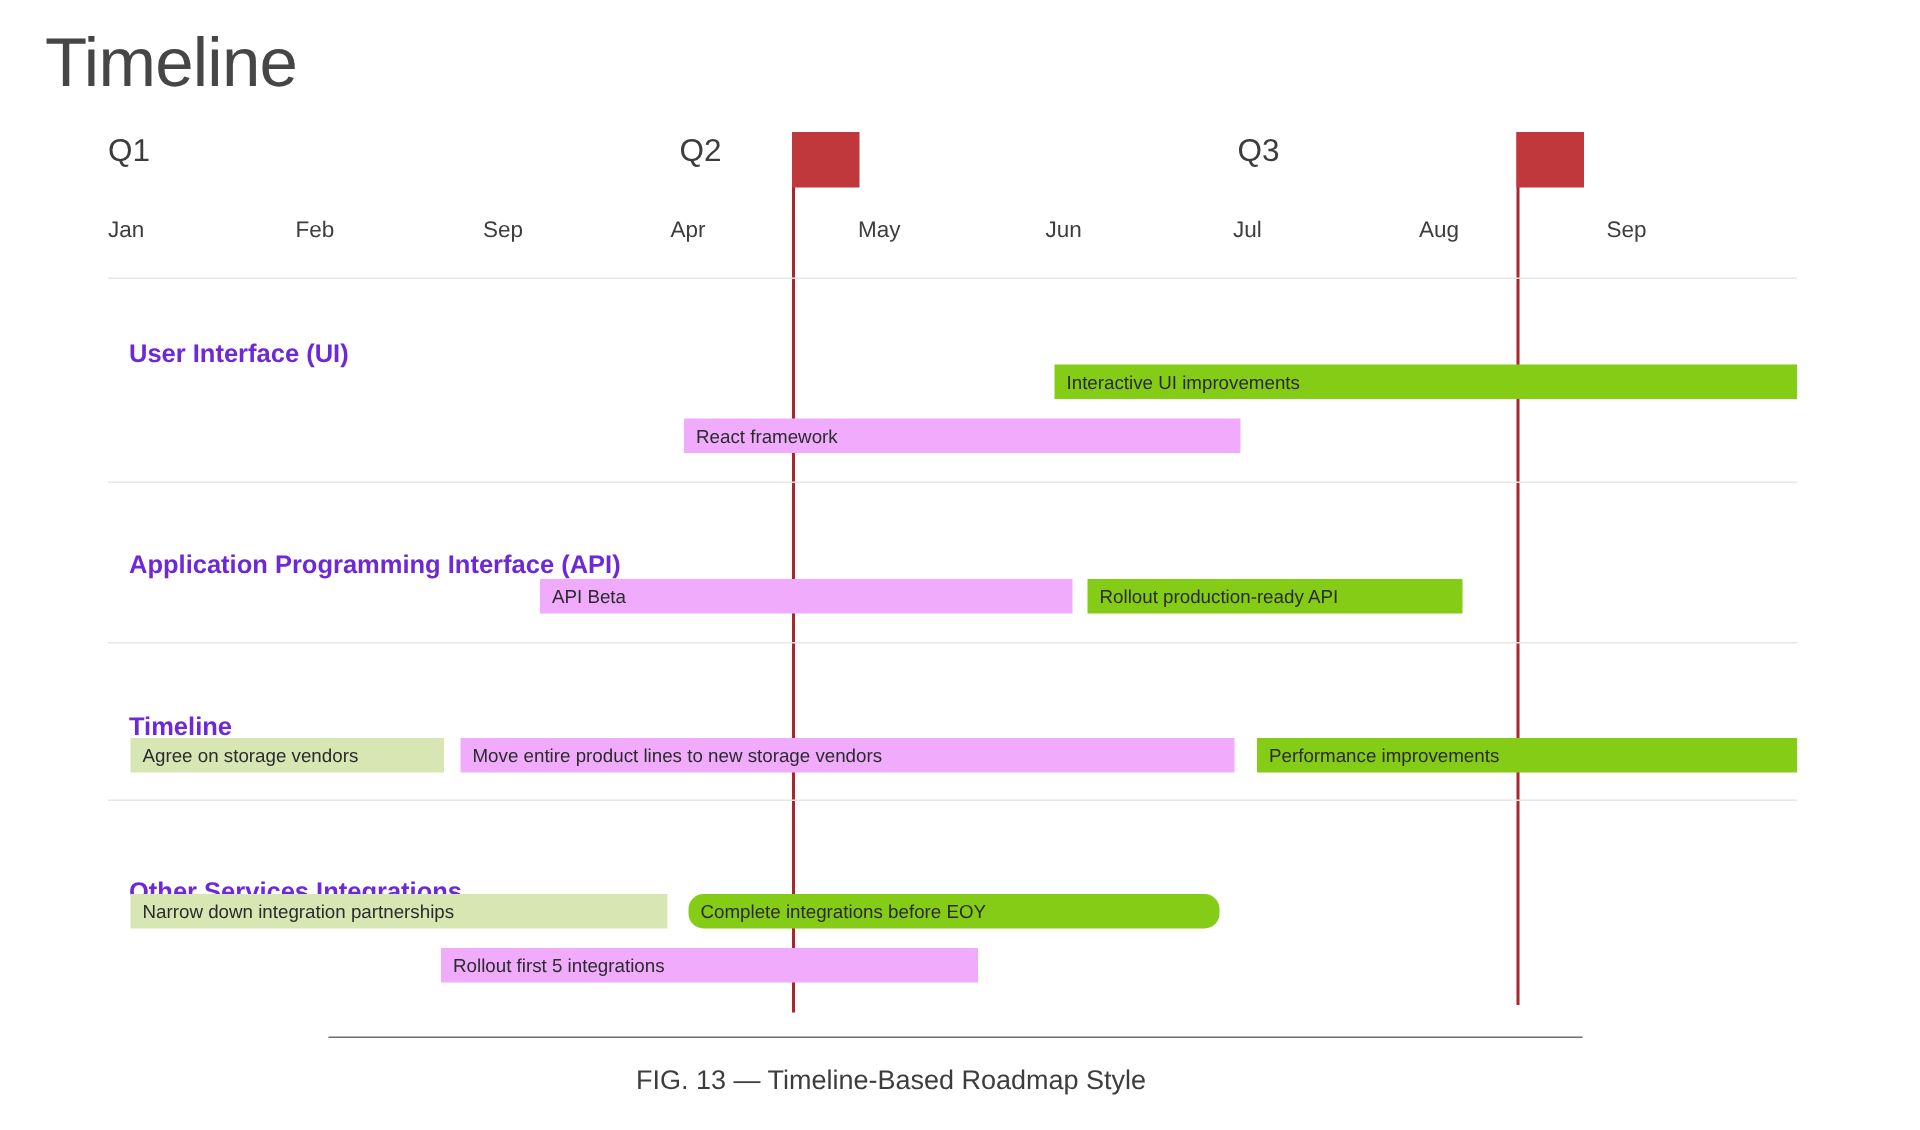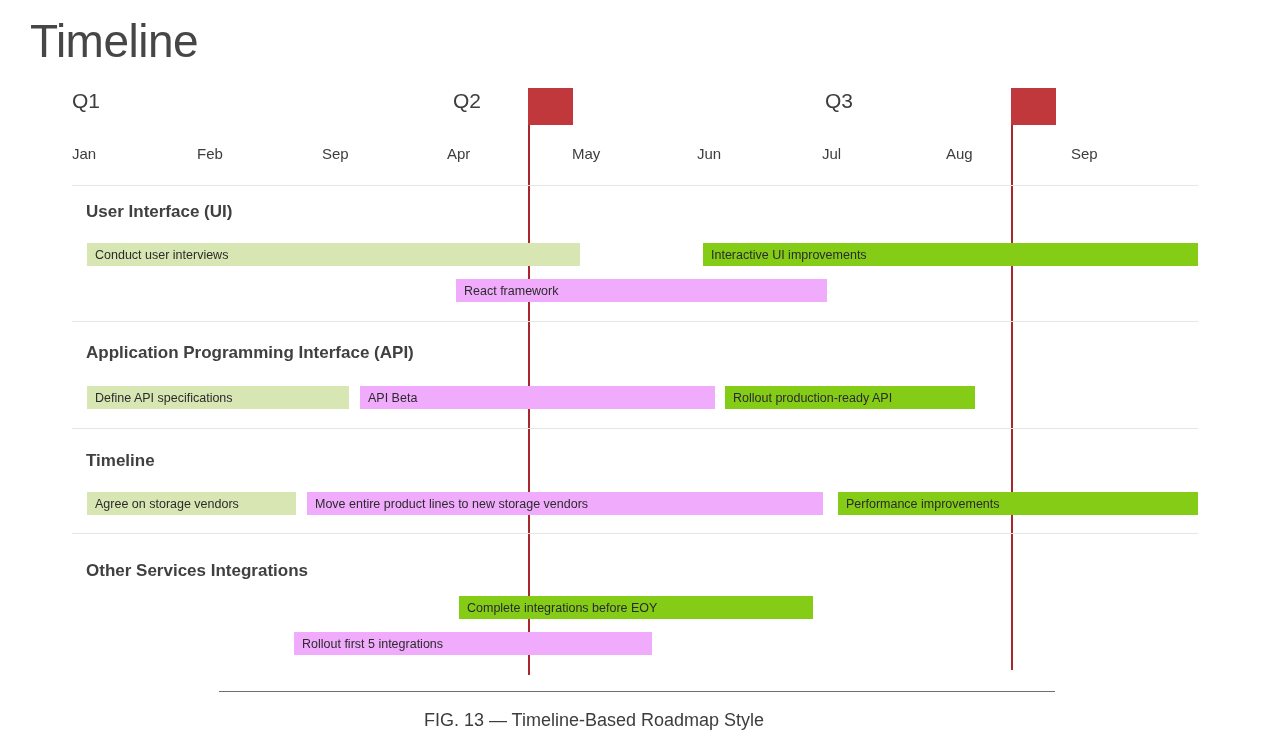--- a/index.html
+++ b/index.html
@@ -83,23 +83,24 @@
     height: 1px;
     background: #e6e6e6;
   }
 
   
   .section-title {
     position: absolute;
     left: 14px;
     font-size: 17px;
     font-weight: 700;
-    color: #404040;
+    color: #6d28d9;
     line-height: 1;
     white-space: nowrap;
+    margin-top: 24px;
   }
 
   
   .bar {
     position: absolute;
     height: 23px;
     display: flex;
     align-items: center;
     box-sizing: border-box;
     padding-left: 8px;
@@ -151,33 +152,32 @@
     <div class="month-label" style="left: 874px;">Aug</div>
     <div class="month-label" style="left: 999px;">Sep</div>
     <div class="marker" style="left: 456px; top: 8px; height: 587px;">
       <div class="flag"></div>
     </div>
     <div class="marker" style="left: 939px; top: 8px; height: 582px;">
       <div class="flag"></div>
     </div>
     <div class="divider" style="top: 105px;"></div>
     <div class="section-title" style="top: 123px;">User Interface (UI)</div>
-    <div class="bar green" style="left: 15px; top: 163px; width: 493px;">Conduct user interviews</div>
     <div class="bar lightgreen" style="left: 631px; top: 163px; width: 495px;">Interactive UI improvements</div>
     <div class="bar grey" style="left: 384px; top: 199px; width: 371px;">React framework</div>
     <div class="divider" style="top: 241px;"></div>
     <div class="section-title" style="top: 264px;">Application Programming Interface (API)</div>
-    <div class="bar green" style="left: 15px; top: 306px; width: 262px;">Define API specifications</div>
     <div class="bar grey" style="left: 288px; top: 306px; width: 355px;">API Beta</div>
     <div class="bar lightgreen" style="left: 653px; top: 306px; width: 250px;">Rollout production-ready API</div>
     <div class="divider" style="top: 348px;"></div>
     <div class="section-title" style="top: 372px;">Timeline</div>
     <div class="bar green" style="left: 15px; top: 412px; width: 209px;">Agree on storage vendors</div>
     <div class="bar grey" style="left: 235px; top: 412px; width: 516px;">Move entire product lines to new storage vendors</div>
     <div class="bar lightgreen" style="left: 766px; top: 412px; width: 360px;">Performance improvements</div>
     <div class="divider" style="top: 453px;"></div>
     <div class="section-title" style="top: 482px;">Other Services Integrations</div>
-    <div class="bar lightgreen" style="left: 387px; top: 516px; width: 354px;">Complete integrations before EOY</div>
+    <div class="bar green" style="left: 15px; top: 516px; width: 358px;">Narrow down integration partnerships</div>
+    <div class="bar lightgreen" style="left: 387px; top: 516px; width: 354px; border-radius: 10px;">Complete integrations before EOY</div>
     <div class="bar grey" style="left: 222px; top: 552px; width: 358px;">Rollout first 5 integrations</div>
   </div>
 
 <div class="caption-rule"></div>
 <div class="caption">FIG. 13  — Timeline-Based Roadmap Style</div>
 
 </body></html>

